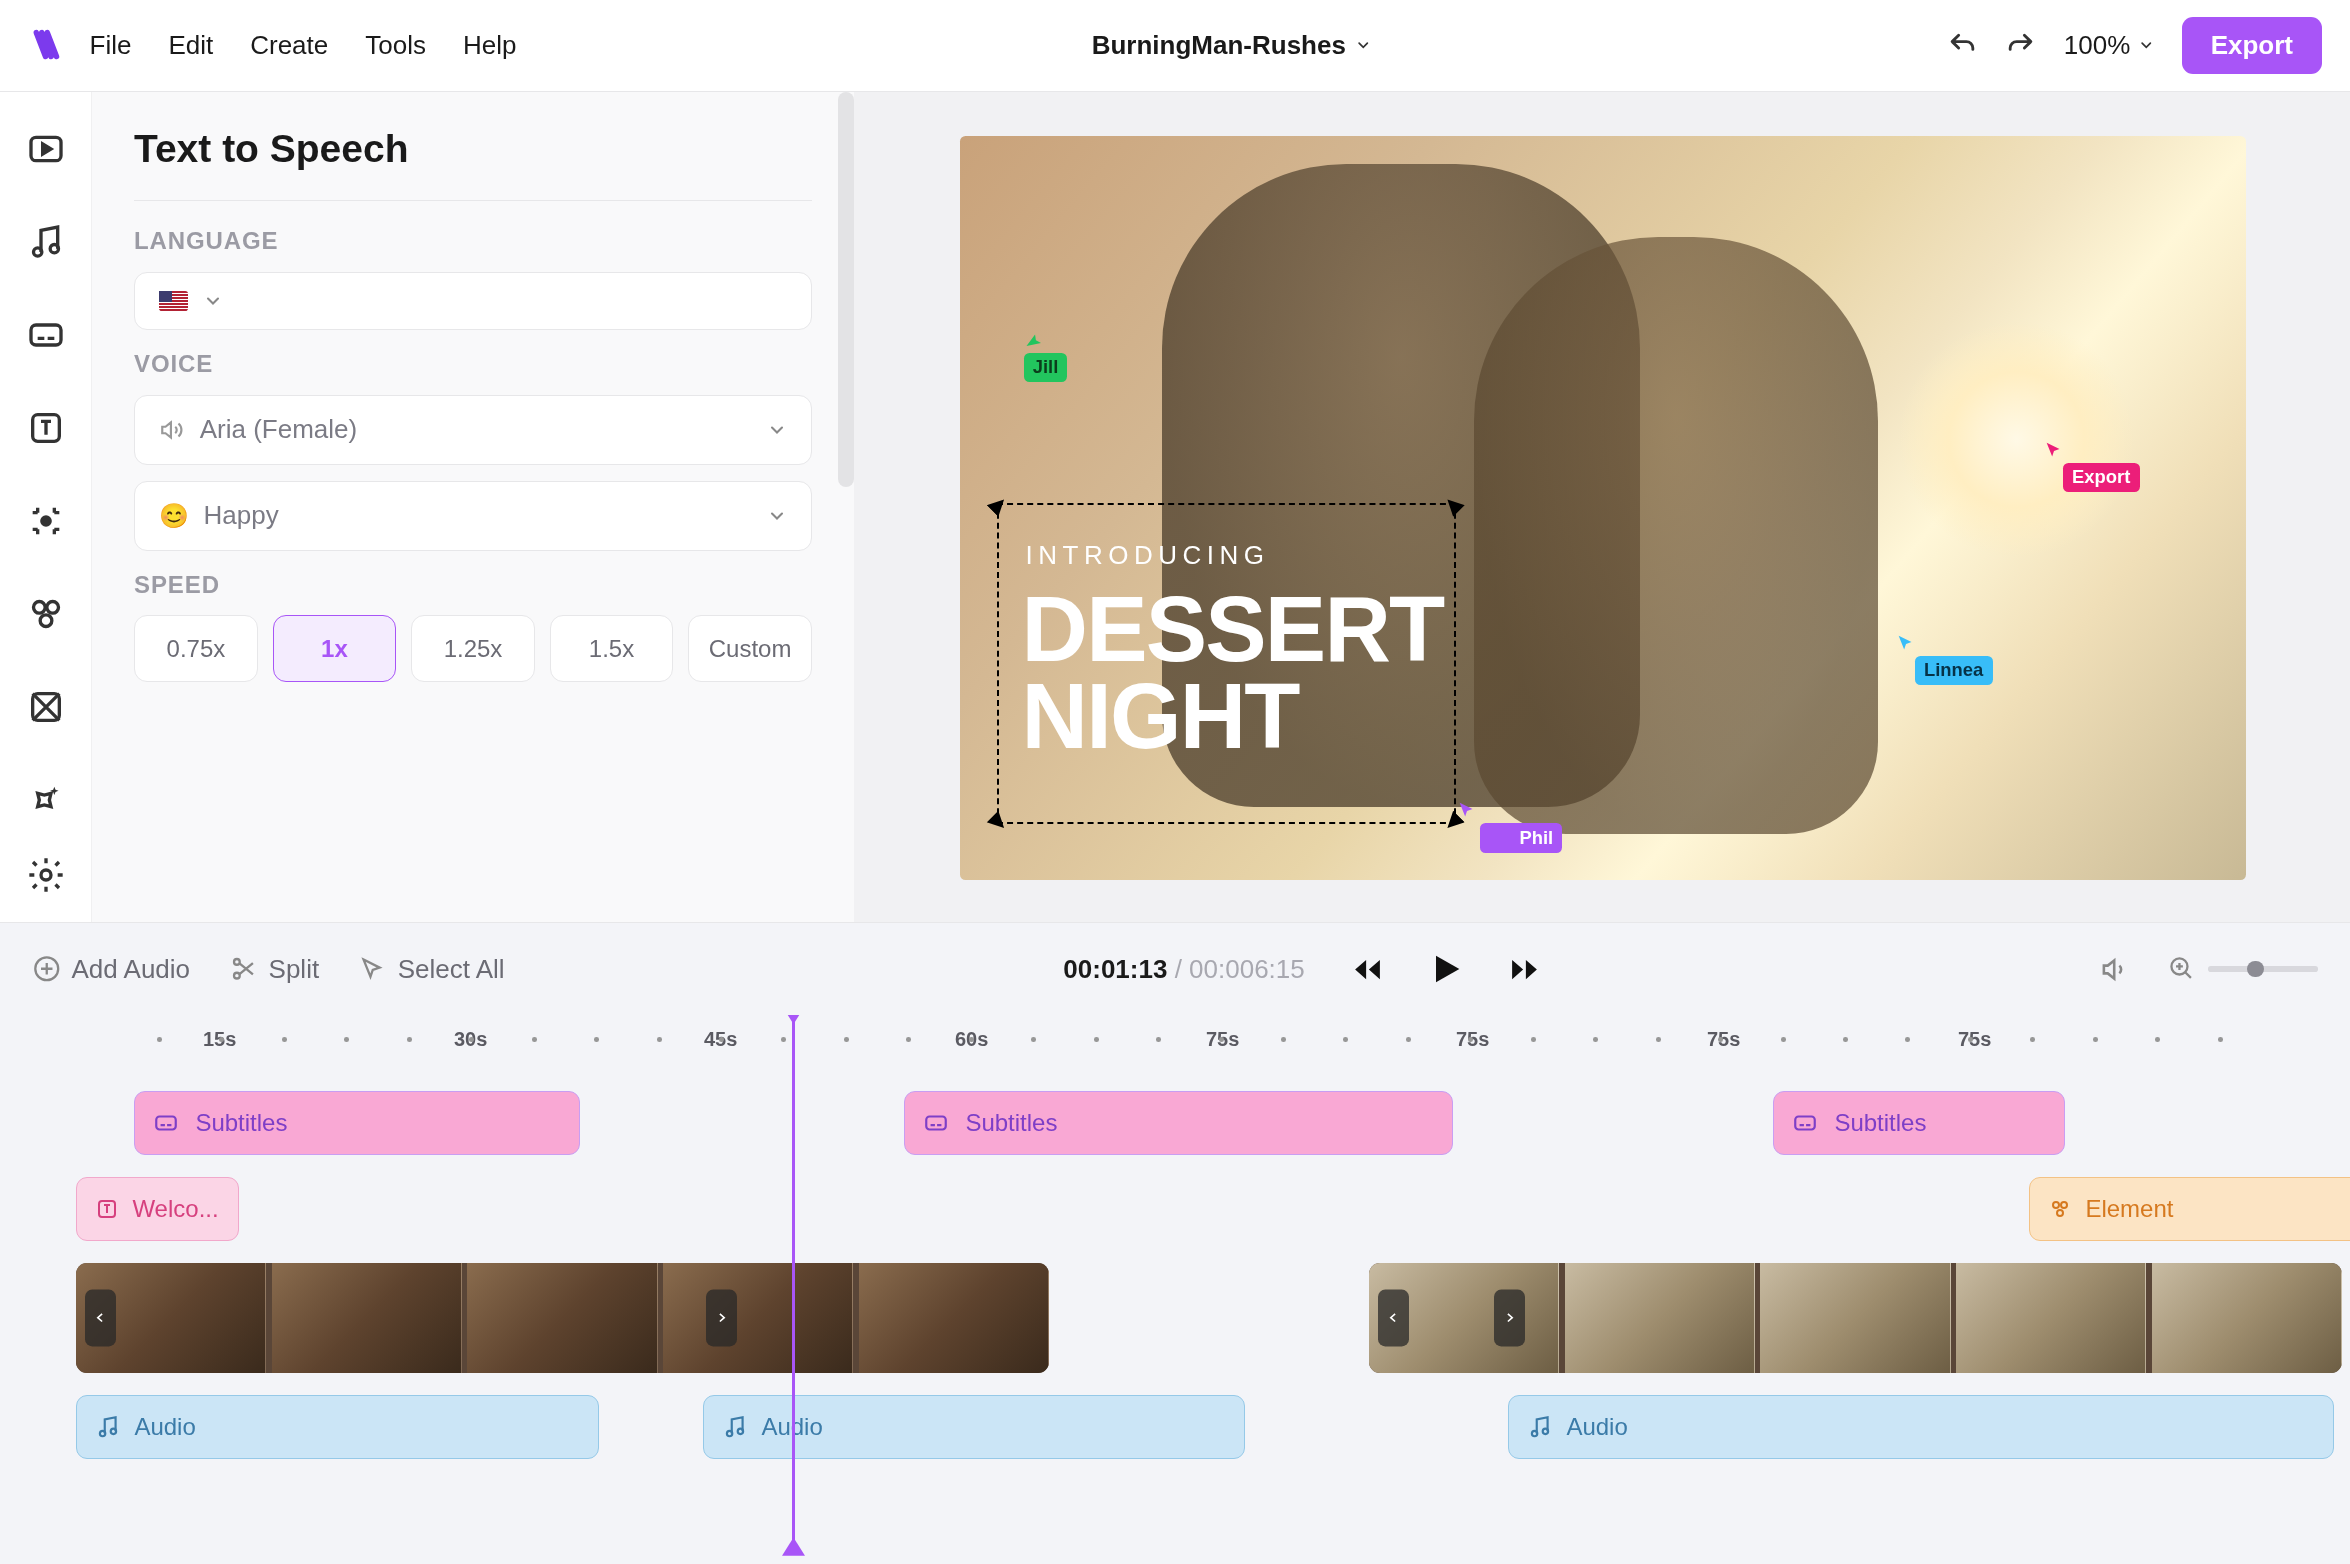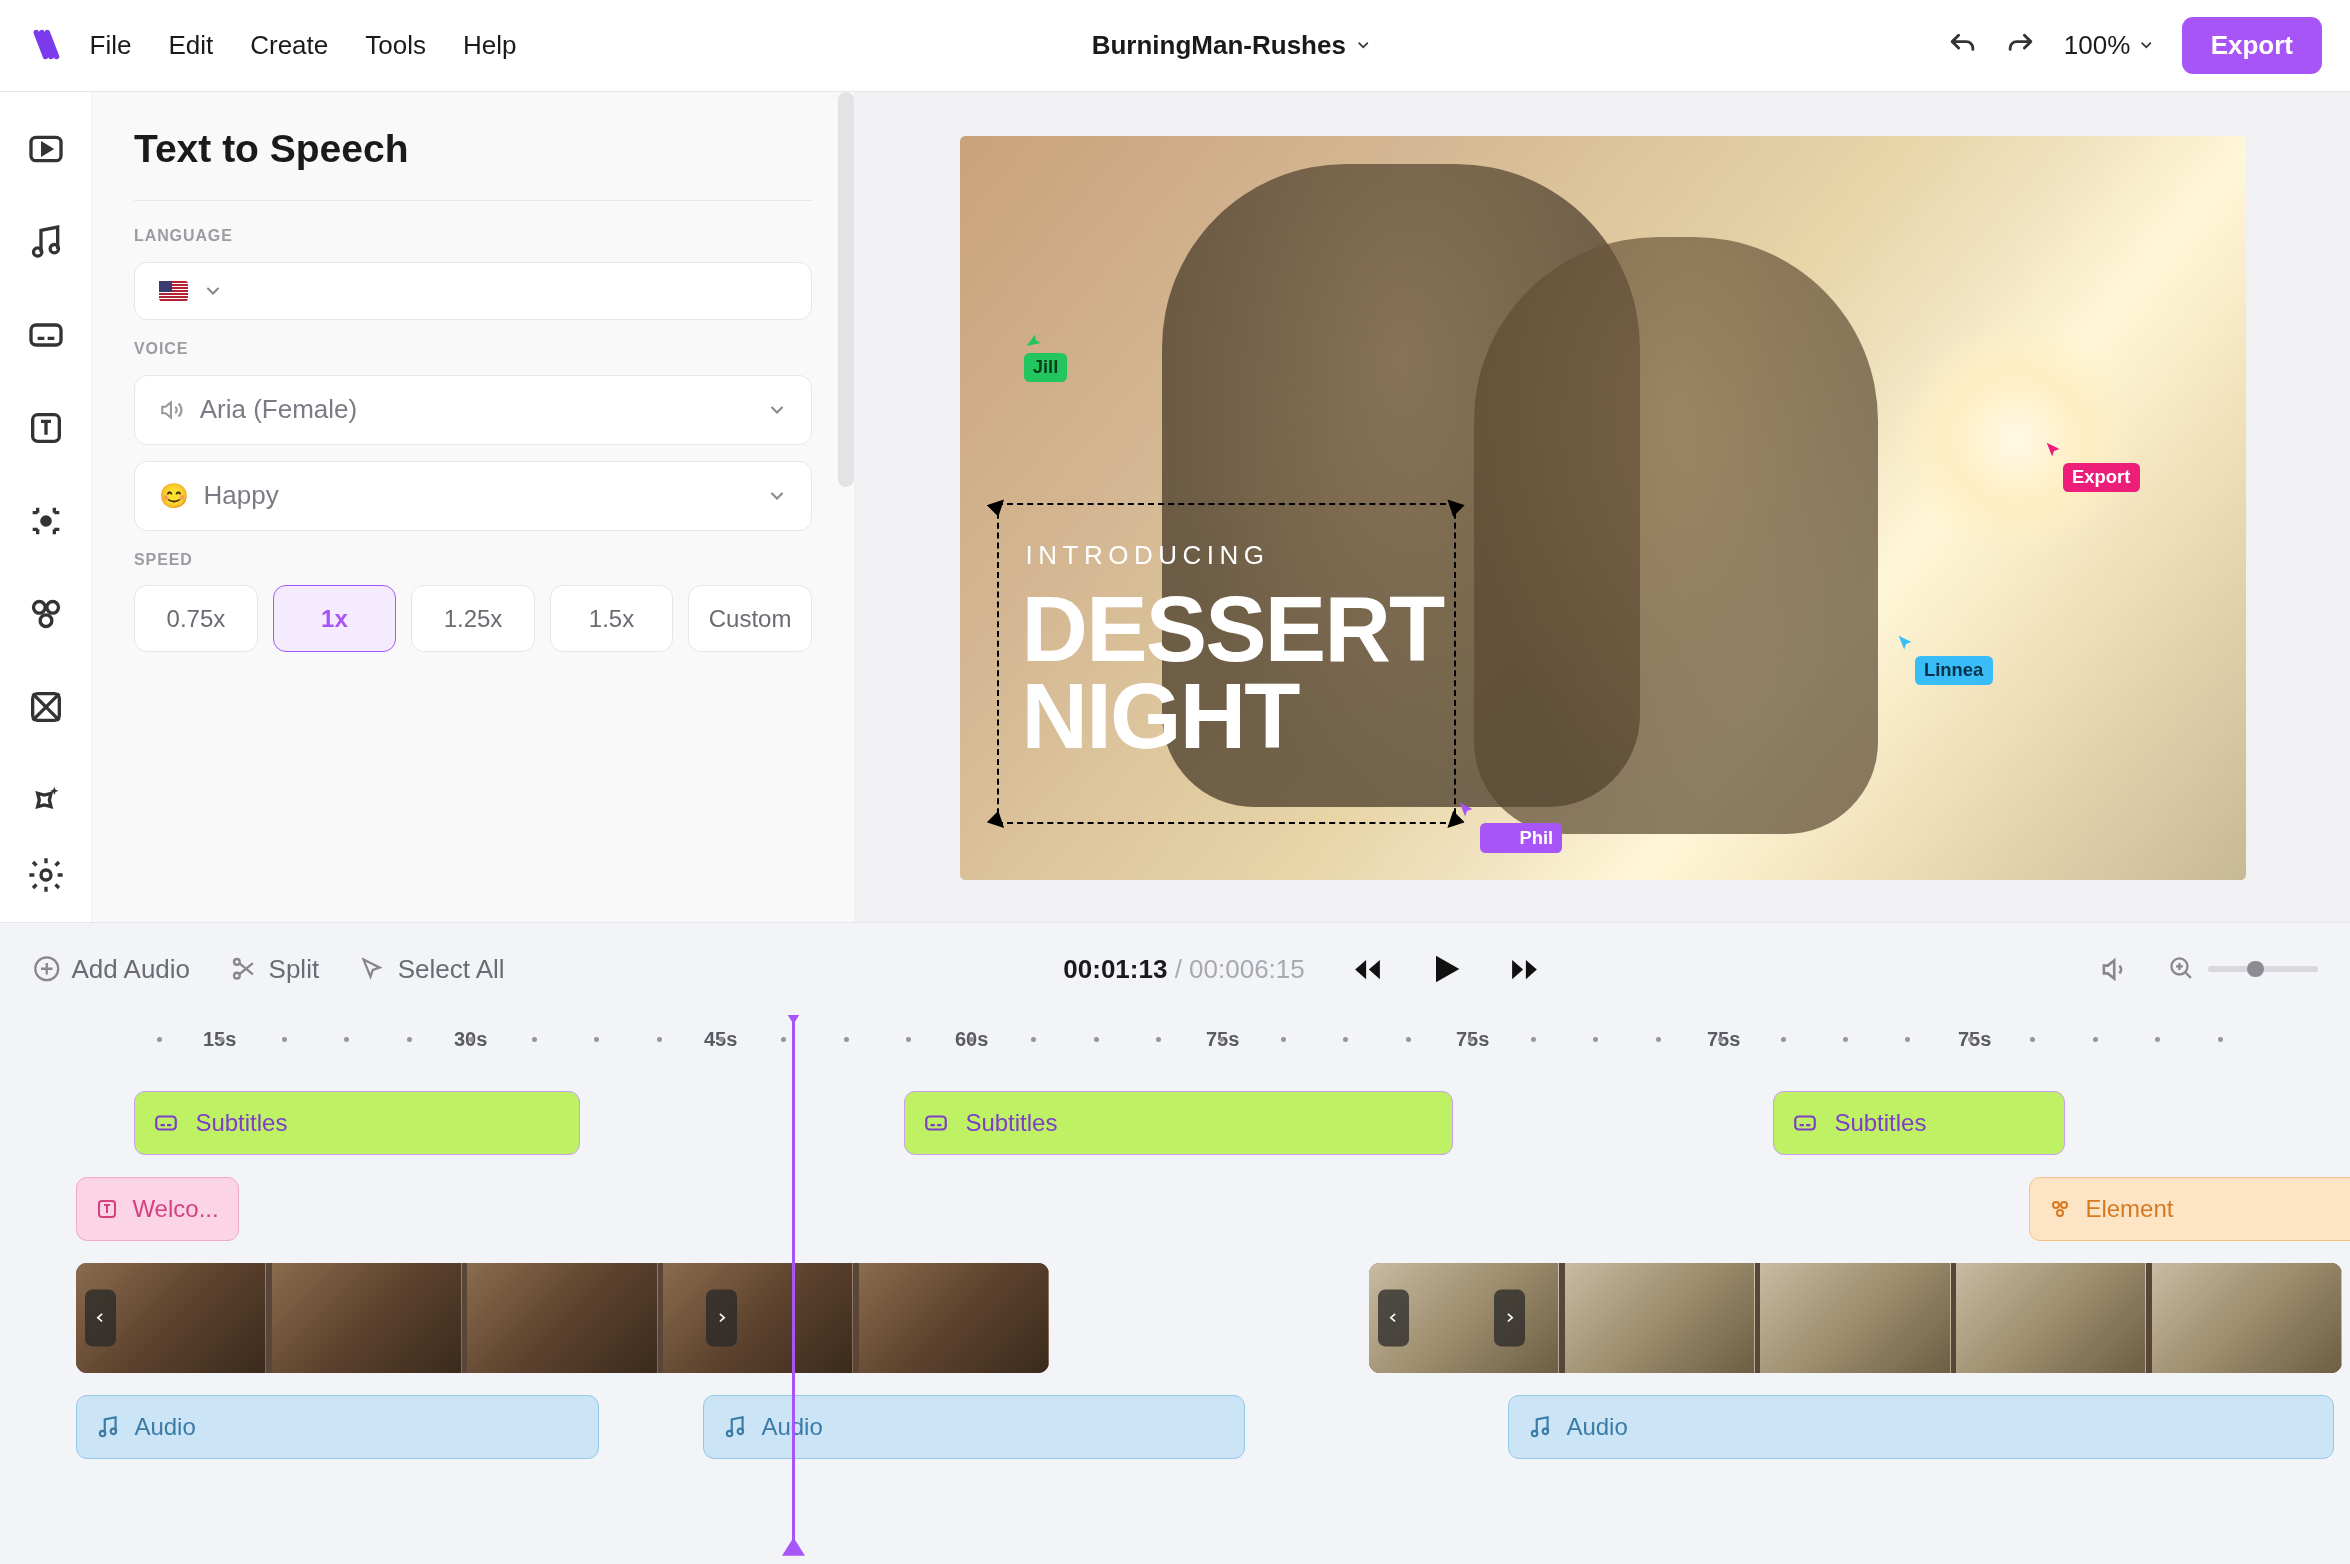--- a/index.html
+++ b/index.html
@@ -20,21 +20,21 @@
 
 .main { display: flex; flex: 1; min-height: 0; }
 .iconbar { width: 92px; display: flex; flex-direction: column; align-items: center; gap: 53px; padding-top: 37px; border-right: 0.9px solid #f0f0f1; position: relative; }
 .iconbar .icon-slot { width: 40px; height: 40px; cursor: pointer; color: #333; }
 .iconbar .bottom { position: absolute; bottom: 27.5px; }
 
 
 .panel { width: 762px; background: #f9f9fa; position: relative; padding: 35px 42px; }
 .panel-scroll { position: absolute; right: 0; top: 0; width: 16.5px; height: 395px; background: #e3e3e5; border-radius: 9.2px; }
 .panel-title { font-size: 39px; font-weight: 700; color: #1a1a1a; padding-bottom: 29px; border-bottom: 1.8px solid #e7e7e9; margin-bottom: 26px; }
-.section-label { font-size: 16px; letter-spacing: 0.9px; color: #9b9ba4; font-weight: 600; margin: 20px 0 16.5px; text-transform: uppercase; }
+.section-label { font-size: 24px; letter-spacing: 0.9px; color: #9b9ba4; font-weight: 600; margin: 20px 0 16.5px; text-transform: uppercase; }
 .select-box { display: flex; align-items: center; background: #fff; border: 1.8px solid #e7e7e9; border-radius: 13px; padding: 18.4px 24px; margin-bottom: 16.5px; color: #7b7b85; font-size: 26px; cursor: pointer; }
 .select-box .lead { margin-right: 14.7px; display: flex; align-items: center; }
 .select-box .text { flex: 1; }
 .chev-d { color: #888; }
 .speed-row { display: flex; gap: 14.7px; }
 .speed-opt { flex: 1; text-align: center; background: #fff; border: 1.8px solid #e7e7e9; border-radius: 13px; padding: 18.4px 0; font-size: 24px; color: #6b6b74; cursor: pointer; }
 .speed-opt.active { background: #f4ecfe; border-color: #a855f7; color: #a855f7; font-weight: 600; }
 
 
 .preview { flex: 1; background: #f1f1f3; display: flex; align-items: flex-start; justify-content: center; padding-top: 44px; }
@@ -78,21 +78,21 @@
 .playhead::after { content: ''; position: absolute; bottom: -5.5px; left: -10px; width: 23px; height: 18.4px; background: #a855f7; clip-path: polygon(50% 0, 100% 100%, 0 100%); }
 
 .ruler { height: 48px; display: flex; align-items: center; position: relative; padding-left: 64px; }
 .ruler .tick { position: absolute; font-size: 20px; color: #5a5a62; font-weight: 600; }
 .ruler .dot { position: absolute; width: 4.6px; height: 4.6px; background: #979797; border-radius: 50%; top: 22px; }
 
 .tracks { display: flex; flex-direction: column; gap: 22px; padding-top: 27.5px; }
 .track { height: 64px; position: relative; }
 .track.video { height: 110px; }
 .clip { position: absolute; height: 100%; border-radius: 11px; display: flex; align-items: center; gap: 13px; padding: 0 18.4px; font-size: 24px; font-weight: 500; cursor: pointer; }
-.clip-sub { background: #bef264; border: 1.8px solid #c89ef3; color: #7e3fc7; gap: 16px; }
+.clip-sub { background: #f9a8d4; border: 1.8px solid #c89ef3; color: #7e3fc7; gap: 16px; }
 .clip-text { background: #fbd5e6; border: 1.8px solid #f1a8cb; color: #d6407e; }
 .clip-elem { background: #fce4c4; border: 1.8px solid #f3c285; color: #d6791f; }
 .clip-audio { background: #cbe5f6; border: 1.8px solid #95c9e8; color: #3b7ba8; }
 .clip-video { background: #5a4638; border: none; padding: 0; gap: 5.5px; overflow: hidden; }
 .vthumb { height: 100%; flex: 1; background: linear-gradient(135deg, #8a6c4e 0%, #5e432e 50%, #3a2a1c 100%); border-right: 0.9px solid rgba(255,255,255,0.15); }
 .vthumb.b { background: linear-gradient(135deg, #c8bba2 0%, #9e8d6e 50%, #6d5e44 100%); }
 .vnav { position: absolute; top: 50%; transform: translateY(-50%); width: 31px; height: 57px; background: rgba(40,40,40,0.75); border-radius: 7.3px; display: flex; align-items: center; justify-content: center; color: #fff; cursor: pointer; }
 .vnav.l { left: 9.2px; } .vnav.r { right: 9.2px; }
 
 svg { display: block; }

